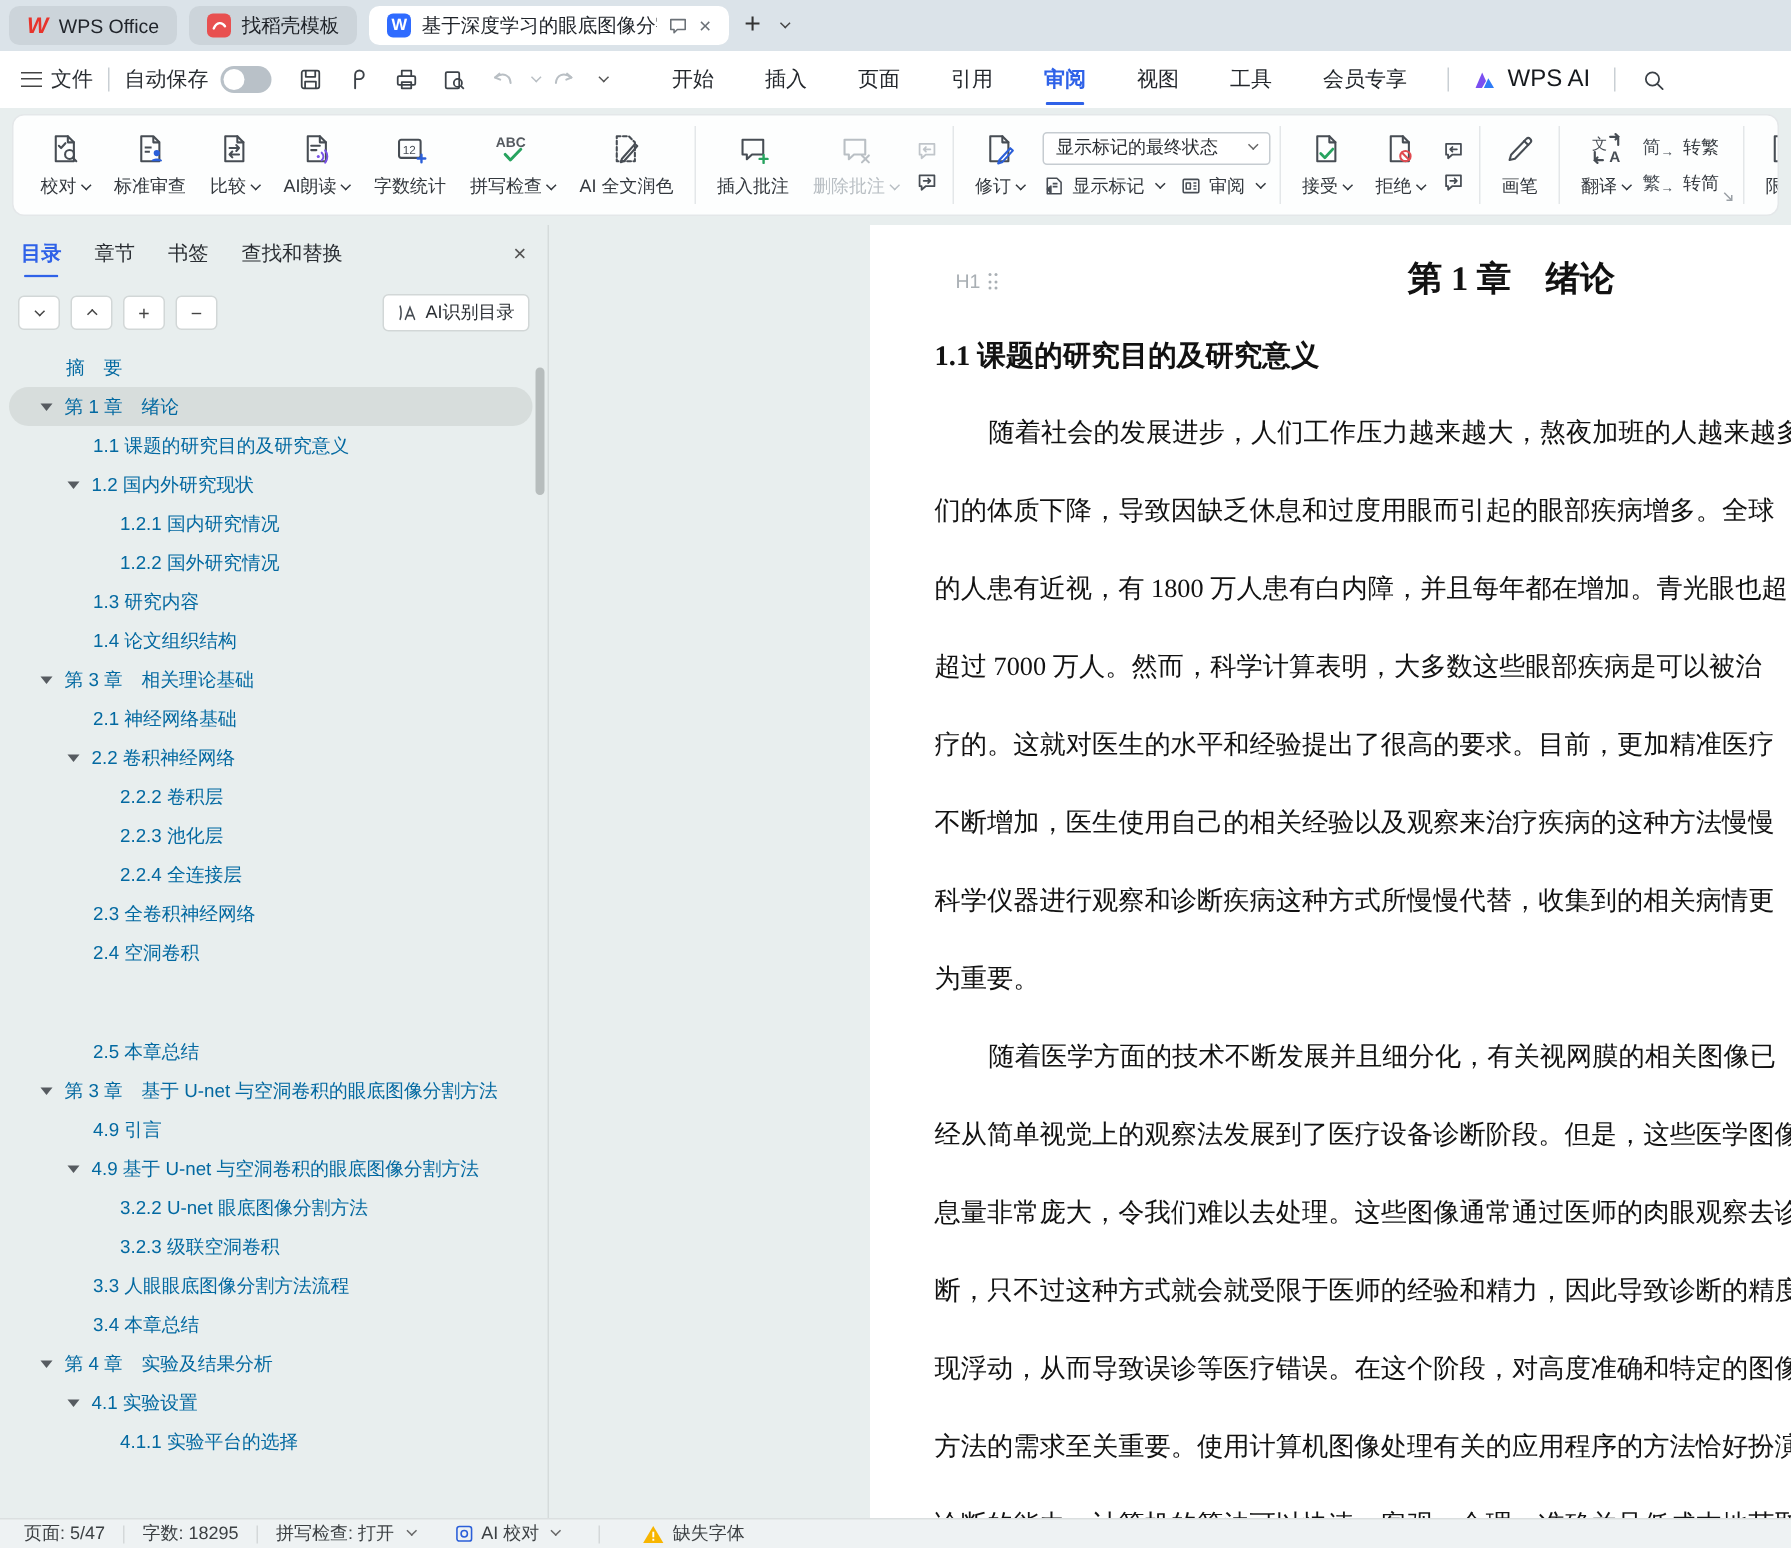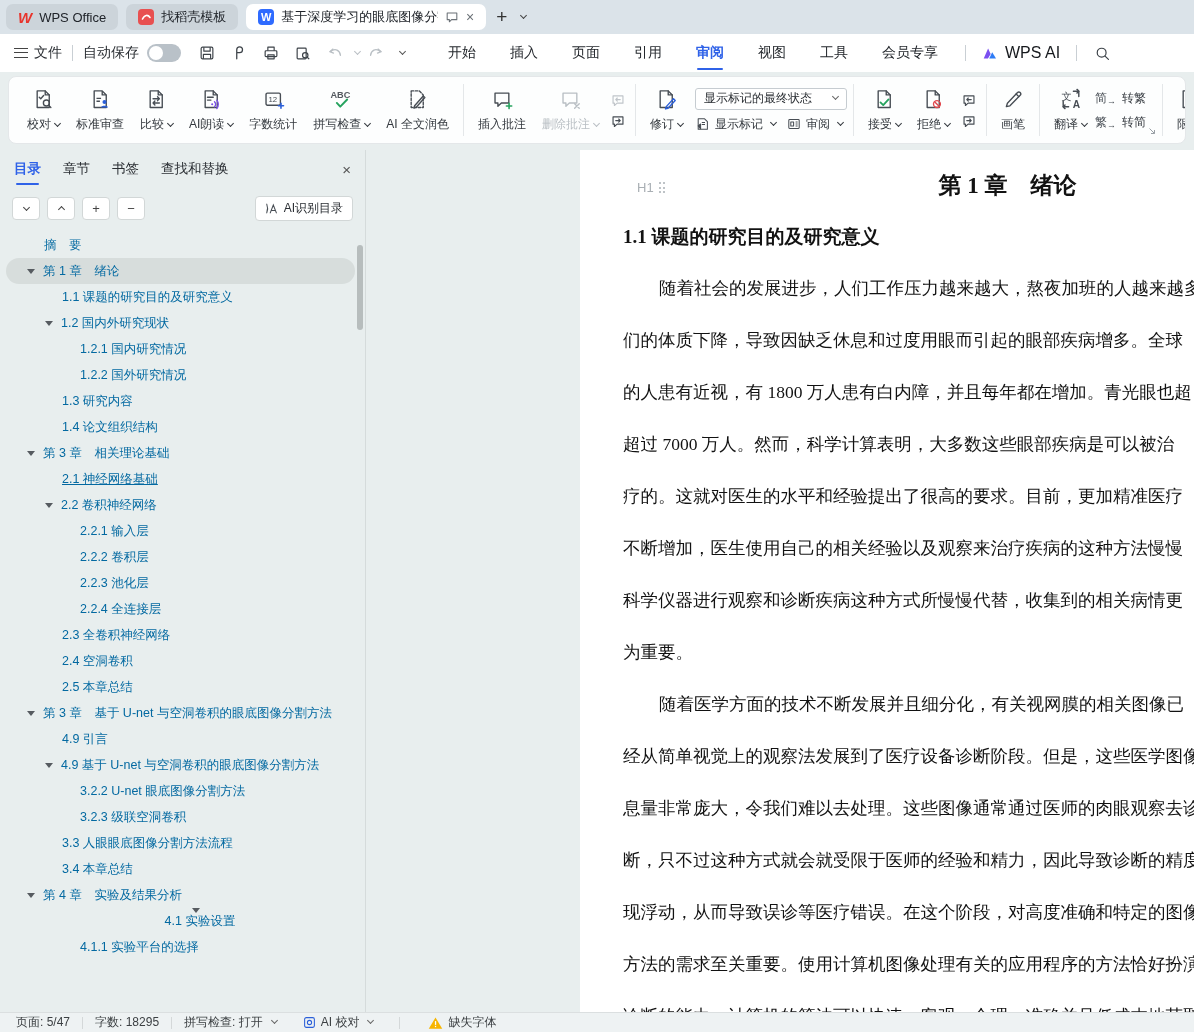--- a/index.html
+++ b/index.html
@@ -526,46 +526,43 @@
         <div class="toc-row" style="padding-left: 56px;">
           <span>1.3 研究内容</span>
         </div>
         <div class="toc-row" style="padding-left: 56px;">
           <span>1.4 论文组织结构</span>
         </div>
         <div class="toc-row" style="padding-left: 21px;">
           <span class="tri"></span>
           <span>第 3 章　相关理论基础</span>
         </div>
-        <div class="toc-row" style="padding-left: 56px; text-decoration: underline;">
+        <div class="toc-row" style="padding-left: 56px;">
           <span>2.1 神经网络基础</span>
         </div>
         <div class="toc-row" style="padding-left: 39px;">
           <span class="tri"></span>
           <span>2.2 卷积神经网络</span>
         </div>
         <div class="toc-row" style="padding-left: 74px;">
-          <span>2.2.1 输入层</span>
-        </div>
-        <div class="toc-row" style="padding-left: 74px;">
           <span>2.2.2 卷积层</span>
         </div>
         <div class="toc-row" style="padding-left: 74px;">
           <span>2.2.3 池化层</span>
         </div>
         <div class="toc-row" style="padding-left: 74px;">
           <span>2.2.4 全连接层</span>
         </div>
         <div class="toc-row" style="padding-left: 56px;">
           <span>2.3 全卷积神经网络</span>
         </div>
         <div class="toc-row" style="padding-left: 56px;">
           <span>2.4 空洞卷积</span>
         </div>
-        <div class="toc-row" style="padding-left: 56px;">
+        <div class="toc-row" style="padding-left: 56px; margin-top: 40px;">
           <span>2.5 本章总结</span>
         </div>
         <div class="toc-row" style="padding-left: 21px;">
           <span class="tri"></span>
           <span>第 3 章　基于 U-net 与空洞卷积的眼底图像分割方法</span>
         </div>
         <div class="toc-row" style="padding-left: 56px;">
           <span>4.9 引言</span>
         </div>
         <div class="toc-row" style="padding-left: 39px;">
@@ -581,21 +578,21 @@
         <div class="toc-row" style="padding-left: 56px;">
           <span>3.3 人眼眼底图像分割方法流程</span>
         </div>
         <div class="toc-row" style="padding-left: 56px;">
           <span>3.4 本章总结</span>
         </div>
         <div class="toc-row" style="padding-left: 21px;">
           <span class="tri"></span>
           <span>第 4 章　实验及结果分析</span>
         </div>
-        <div class="toc-row" style="padding-left: 39px; flex-direction: column;">
+        <div class="toc-row" style="padding-left: 39px;">
           <span class="tri"></span>
           <span>4.1 实验设置</span>
         </div>
         <div class="toc-row" style="padding-left: 74px;">
           <span>4.1.1 实验平台的选择</span>
         </div>
         <div class="toc-row" style="padding-left: 74px;"></div>
       </div>
     <div class="sb-scroll"></div>
   </div>

